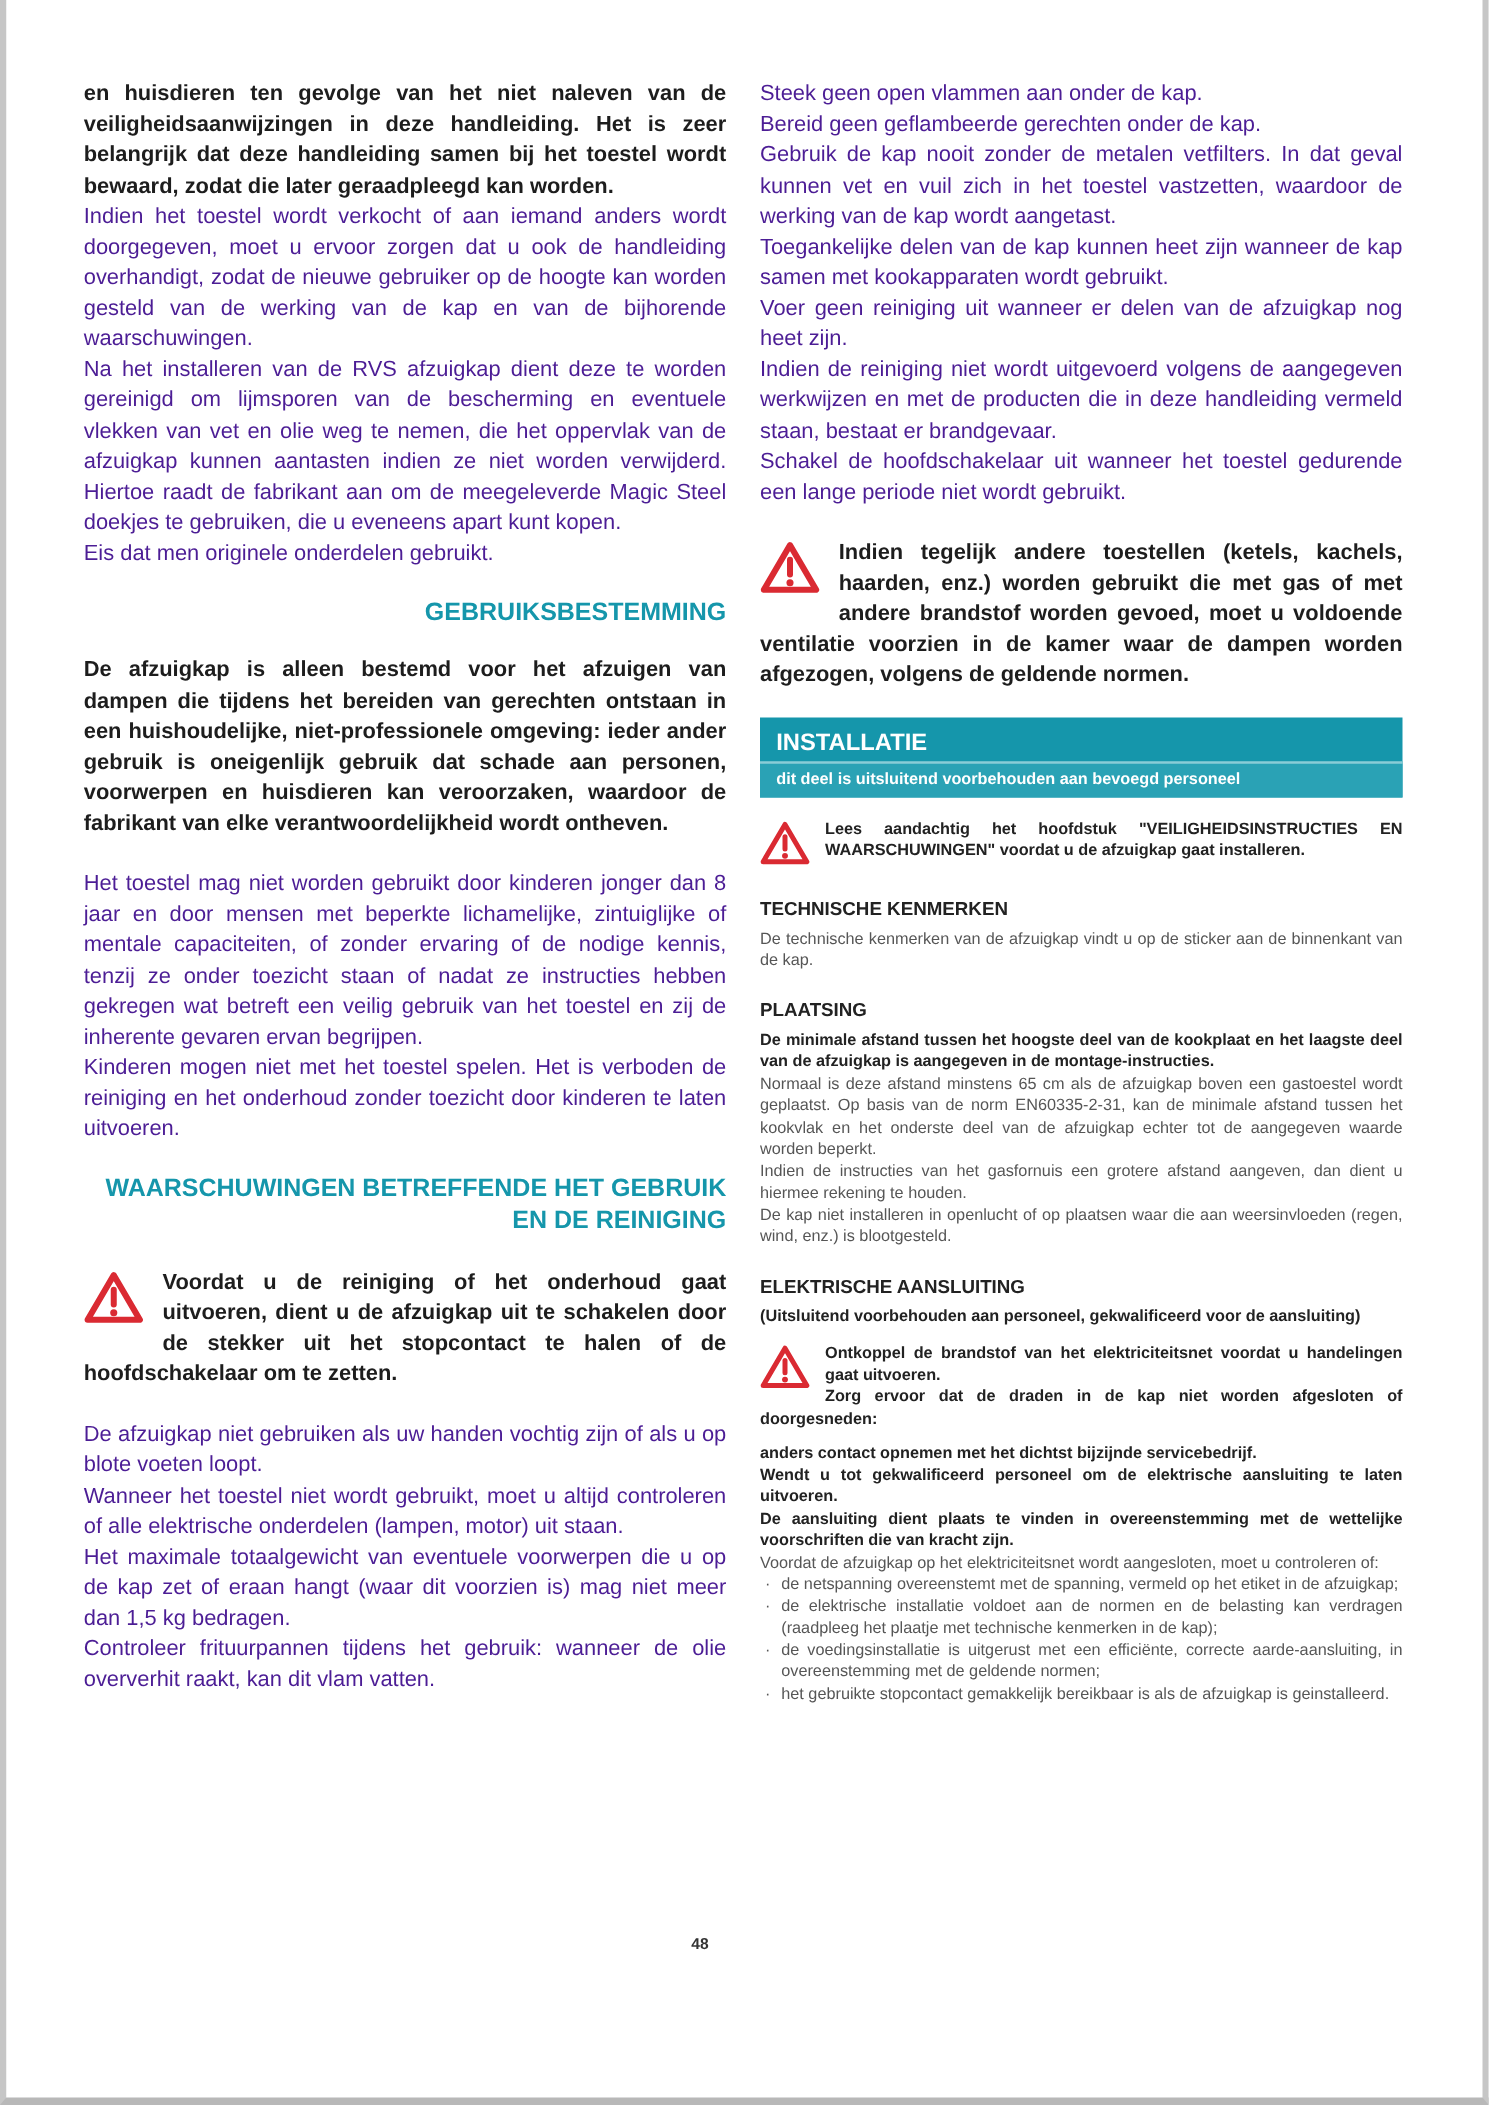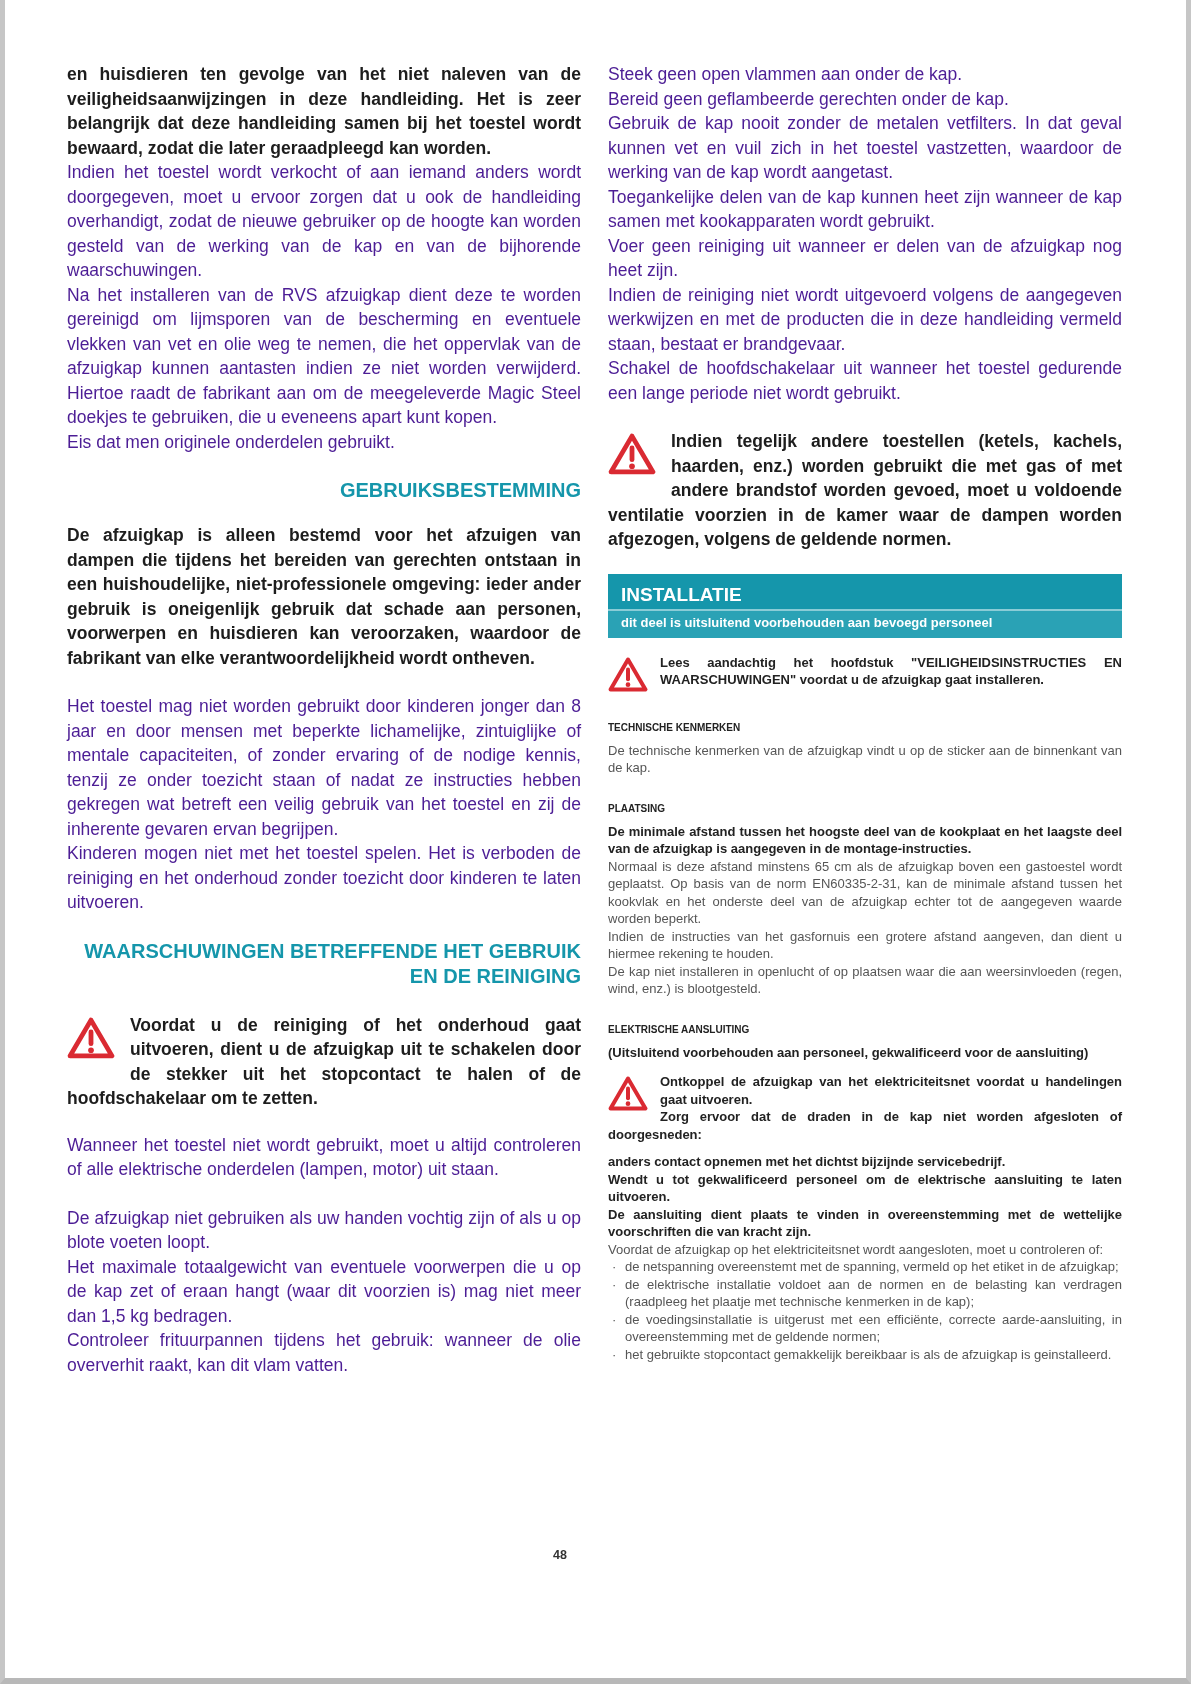--- a/index.html
+++ b/index.html
@@ -46,21 +46,21 @@
   .heading-teal{
     color:#1596ab;
     font-size:20px;
     line-height:25px;
     font-weight:bold;
     margin:24px 0 20px 0;
     text-align:right;
   }
   .sub-heading{
     color:#222222;
-    font-size:10px;
+    font-size:15px;
     line-height:19px;
     font-weight:bold;
     margin:22px 0 5px 0;
   }
 
   .gap-before{margin-top:24px;}
 
   
   .warning-block{display:flow-root;}
   .warning-block.lg{margin:24px 0 22px 0;}
@@ -136,22 +136,22 @@
 
       <div class="warning-block lg">
         <svg class="warn-icon lg" viewBox="0 0 110 100" aria-hidden="true">
           <path d="M55 9 L103 91 L7 91 Z" fill="#ffffff" stroke="#da2a32" stroke-width="11" stroke-linejoin="round"></path>
           <path d="M55 36 L55 63" stroke="#da2a32" stroke-width="11" stroke-linecap="round"></path>
           <circle cx="55" cy="78" r="6.5" fill="#da2a32"></circle>
         </svg>
         <p class="body-lg bold-lg">Voordat u de reiniging of het onderhoud gaat uitvoeren, dient u de afzuigkap uit te schakelen door de stekker uit het stopcontact te halen of de hoofdschakelaar om te zetten.</p>
       </div>
 
+      <p class="body-lg gap-before">De afzuigkap niet gebruiken als uw handen vochtig zijn of als u op blote voeten loopt.</p>
       <p class="body-lg">Wanneer het toestel niet wordt gebruikt, moet u altijd controleren of alle elektrische onderdelen (lampen, motor) uit staan.</p>
-      <p class="body-lg gap-before">De afzuigkap niet gebruiken als uw handen vochtig zijn of als u op blote voeten loopt.</p>
       <p class="body-lg">Het maximale totaalgewicht van eventuele voorwerpen die u op de kap zet of eraan hangt (waar dit voorzien is) mag niet meer dan 1,5 kg bedragen.</p>
       <p class="body-lg">Controleer frituurpannen tijdens het gebruik: wanneer de olie oververhit raakt, kan dit vlam vatten.</p>
     </div>
 
     <div class="col">
       <p class="body-lg">Steek geen open vlammen aan onder de kap.</p>
       <p class="body-lg">Bereid geen geflambeerde gerechten onder de kap.</p>
       <p class="body-lg">Gebruik de kap nooit zonder de metalen vetfilters. In dat geval kunnen vet en vuil zich in het toestel vastzetten, waardoor de werking van de kap wordt aangetast.</p>
       <p class="body-lg">Toegankelijke delen van de kap kunnen heet zijn wanneer de kap samen met kookapparaten wordt gebruikt.</p>
       <p class="body-lg">Voer geen reiniging uit wanneer er delen van de afzuigkap nog heet zijn.</p>
@@ -192,21 +192,21 @@
 
       <h3 class="sub-heading">ELEKTRISCHE AANSLUITING</h3>
       <p class="body-sm bold-sm">(Uitsluitend voorbehouden aan personeel, gekwalificeerd voor de aansluiting)</p>
 
       <div class="warning-block sm">
         <svg class="warn-icon sm" viewBox="0 0 110 100" aria-hidden="true">
           <path d="M55 9 L103 91 L7 91 Z" fill="#ffffff" stroke="#da2a32" stroke-width="11" stroke-linejoin="round"></path>
           <path d="M55 36 L55 63" stroke="#da2a32" stroke-width="11" stroke-linecap="round"></path>
           <circle cx="55" cy="78" r="6.5" fill="#da2a32"></circle>
         </svg>
-        <p class="body-sm bold-sm">Ontkoppel de afzuigkap van het elektriciteitsnet voordat u handelingen gaat uitvoeren.</p>
+        <p class="body-sm bold-sm">Ontkoppel de brandstof van het elektriciteitsnet voordat u handelingen gaat uitvoeren.</p>
         <p class="body-sm bold-sm">Zorg ervoor dat de draden in de kap niet worden afgesloten of doorgesneden:</p>
       </div>
 
       <p class="body-sm bold-sm">anders contact opnemen met het dichtst bijzijnde servicebedrijf.</p>
       <p class="body-sm bold-sm">Wendt u tot gekwalificeerd personeel om de elektrische aansluiting te laten uitvoeren.</p>
       <p class="body-sm bold-sm">De aansluiting dient plaats te vinden in overeenstemming met de wettelijke voorschriften die van kracht zijn.</p>
       <p class="body-sm">Voordat de afzuigkap op het elektriciteitsnet wordt aangesloten, moet u controleren of:</p>
 
       <div class="body-sm bullet">de netspanning overeenstemt met de spanning, vermeld op het etiket in de afzuigkap;</div>
       <div class="body-sm bullet">de elektrische installatie voldoet aan de normen en de belasting kan verdragen (raadpleeg het plaatje met technische kenmerken in de kap);</div>

